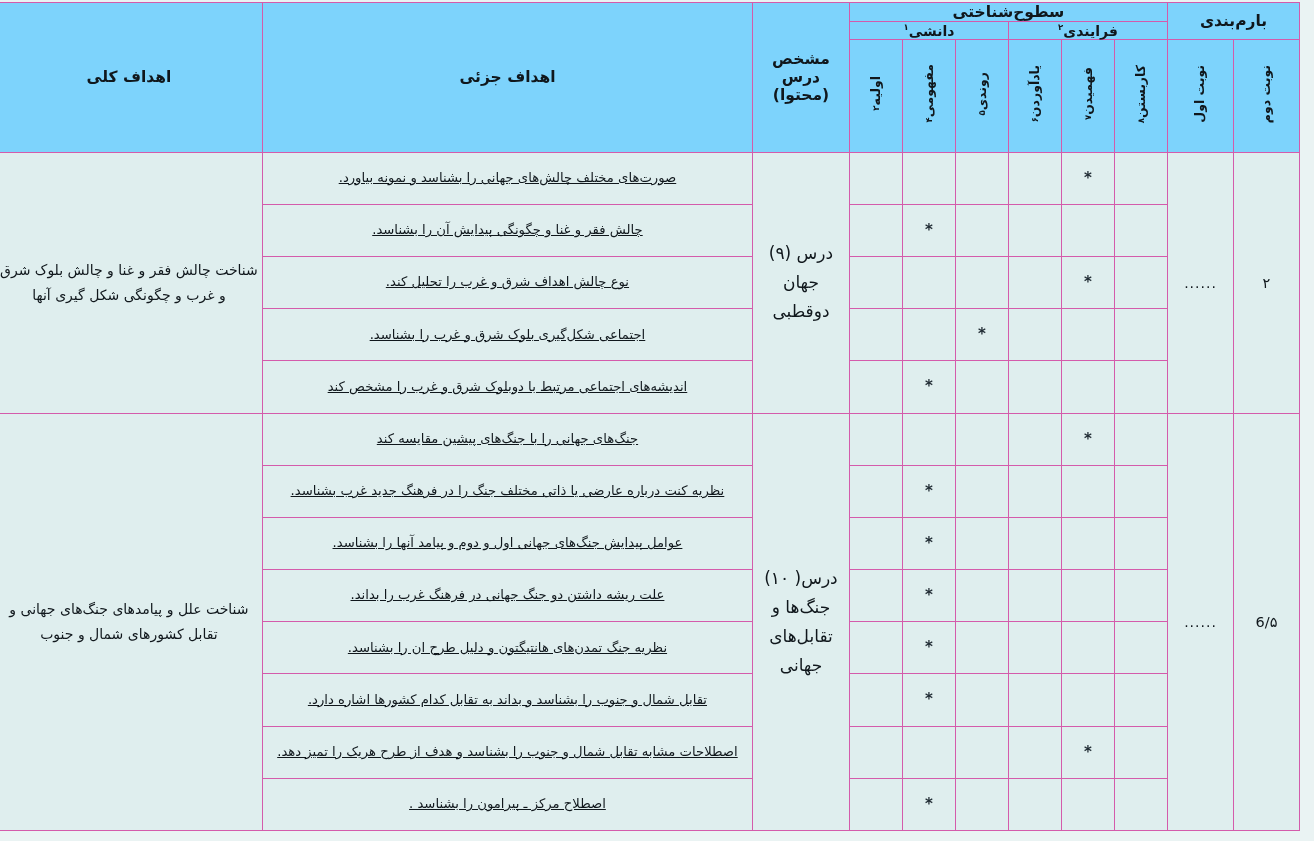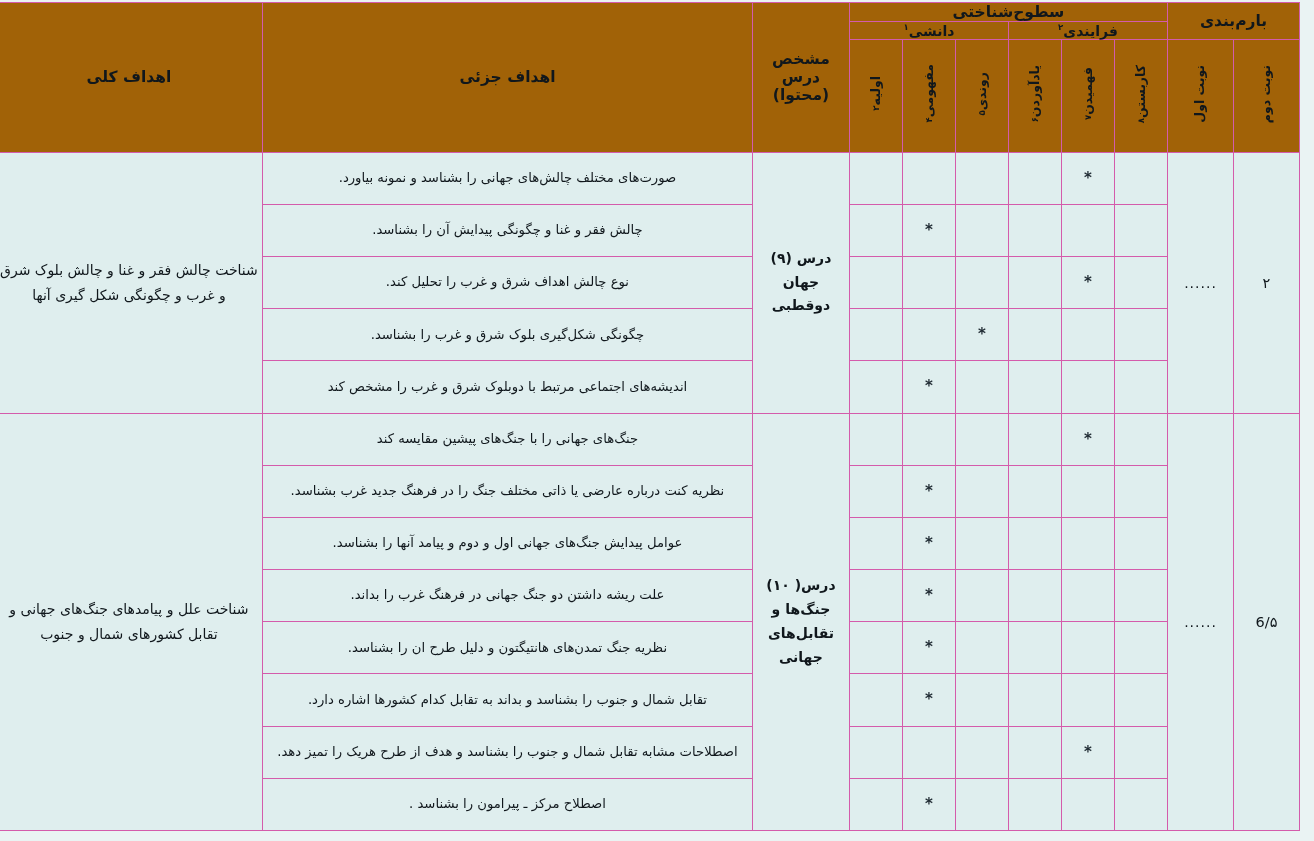--- a/index.html
+++ b/index.html
@@ -33,21 +33,21 @@
   table.plan td, table.plan th {
     border: 1px solid #d45bab;
     padding: 0;
     margin: 0;
     vertical-align: middle;
     text-align: center;
     color: #10171c;
   }
   
   th.hd {
-    background: #a16207;
+    background: #7dd3fc;
     font-weight: bold;
   }
   th.hd-main {
     font-size: 15.5px;
     letter-spacing: -0.2px;
   }
   th.hd-sub {
     font-size: 14px;
   }
   th.hd-vert {
@@ -75,24 +75,25 @@
   td.body {
     background: #dfeeee;
   }
   td.goal {
     font-size: 13.2px;
     line-height: 1.55;
     text-align: justify;
     text-align-last: center;
     padding: 4px 9px;
     letter-spacing: -0.15px;
+    text-decoration: underline;
   }
   td.lesson {
-    font-size: 14px;
-    font-weight: bold;
+    font-size: 17px;
+    font-weight: normal;
     line-height: 1.7;
     padding: 3px 5px;
   }
   td.general {
     font-size: 14px;
     line-height: 1.75;
     padding: 6px 16px;
     letter-spacing: -0.1px;
   }
   td.score {
@@ -215,21 +216,21 @@
           <td class="body mark empty"></td>
           <td class="body goal">نوع چالش اهداف شرق و غرب را تحلیل کند.</td>
         </tr>
         <tr>
           <td class="body mark empty"></td>
           <td class="body mark empty"></td>
           <td class="body mark empty"></td>
           <td class="body mark"><span class="star">*</span></td>
           <td class="body mark empty"></td>
           <td class="body mark empty"></td>
-          <td class="body goal">چگونگی شکل‌گیری بلوک شرق و غرب را بشناسد.</td>
+          <td class="body goal">اجتماعی شکل‌گیری بلوک شرق و غرب را بشناسد.</td>
         </tr>
         <tr>
           <td class="body mark empty"></td>
           <td class="body mark empty"></td>
           <td class="body mark empty"></td>
           <td class="body mark empty"></td>
           <td class="body mark"><span class="star">*</span></td>
           <td class="body mark empty"></td>
           <td class="body goal">اندیشه‌های اجتماعی مرتبط با دوبلوک شرق و غرب را مشخص کند</td>
         </tr>

